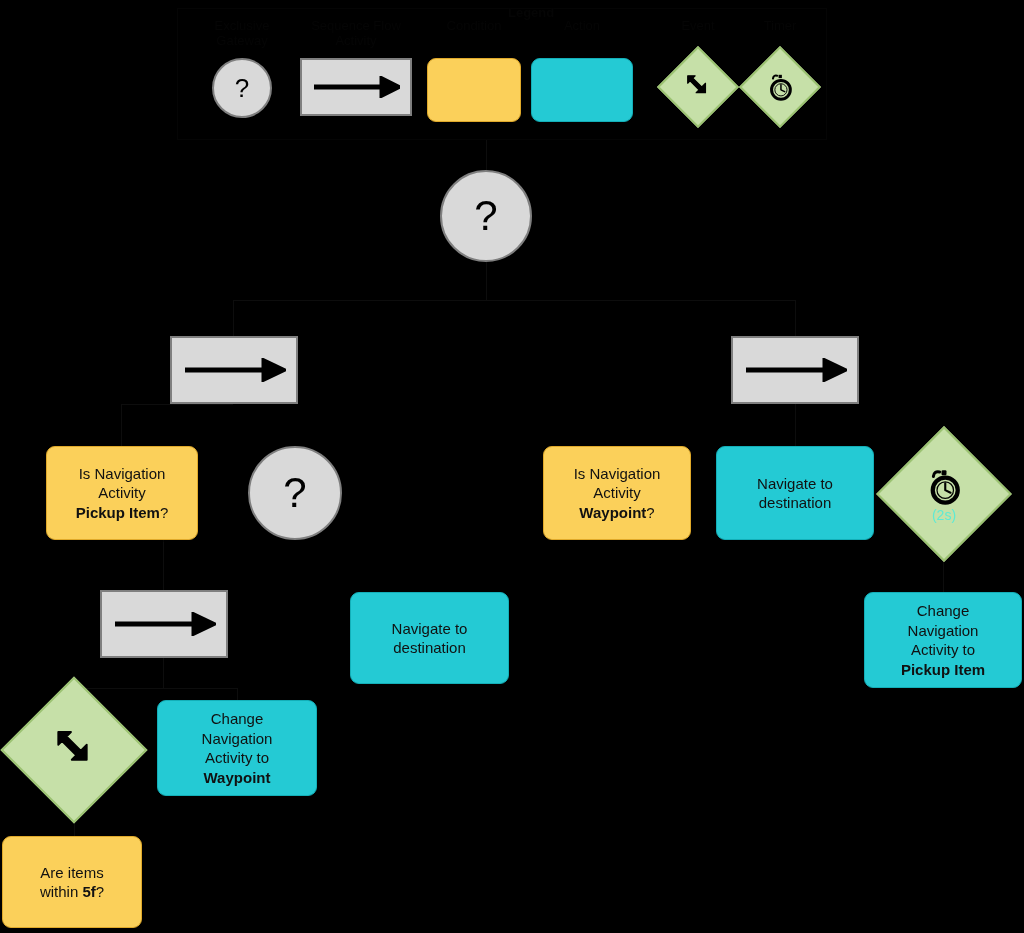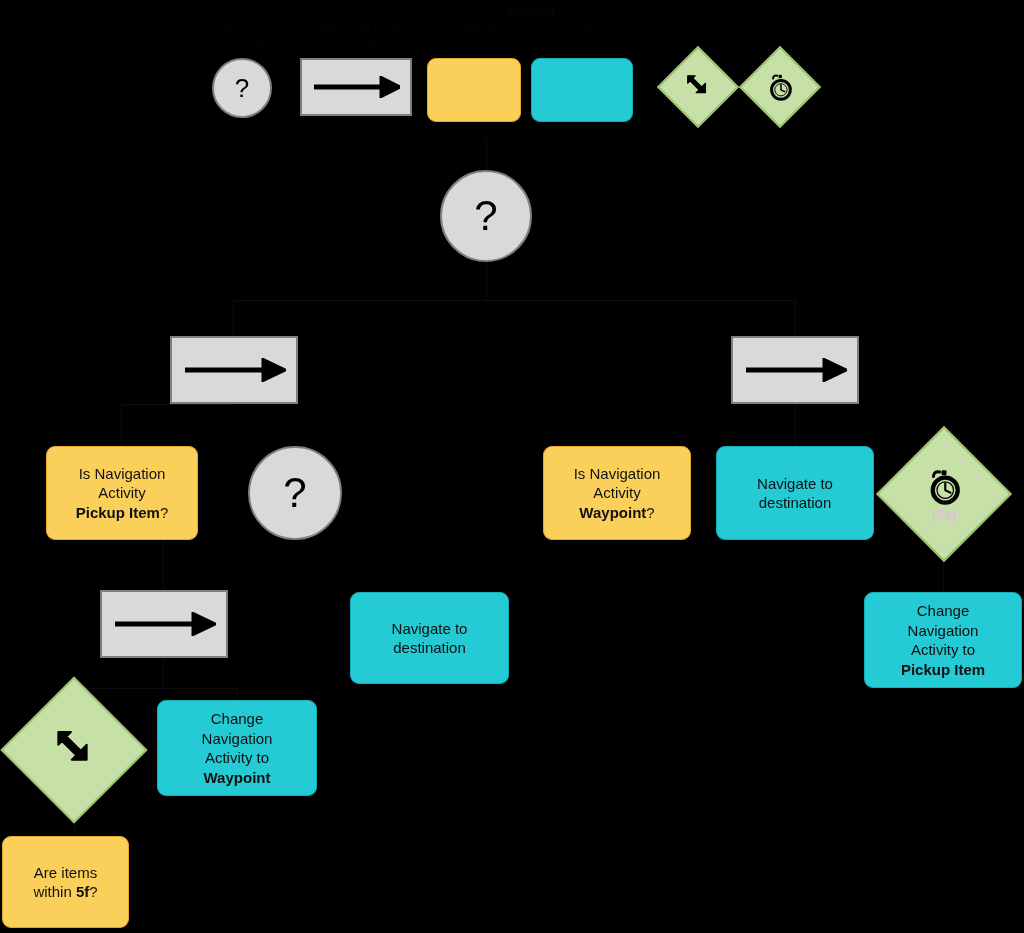--- a/index.html
+++ b/index.html
@@ -73,21 +73,21 @@
     transform: rotate(45deg);
     box-sizing: border-box;
   }
   .diamond .dinner {
     position: relative;
     z-index: 2;
     display: flex;
     flex-direction: column;
     align-items: center;
     justify-content: center;
-    color: #f0abfc;
+    color: #5eead4;
   }
   .diamond .dlabel { font-size: 14px; line-height: 1; margin-top: 1px; }
 
   
   .conn { position: absolute; background: #0d0d0d; }
   .conn-v { width: 1px; }
   .conn-h { height: 1px; }
 
   
   #legend {
@@ -297,21 +297,21 @@
 
   <div class="node diamond" style="left:22px; top:698px; width:104px; height:104px;">
     <div class="dshape"></div>
     <div class="dinner">
       <svg width="48" height="48" viewBox="0 0 32 32" aria-hidden="true">
         <path d="M5.5 12.5 L5.5 4 L14 4 L11 7 L20.5 16.5 L24.5 12.5 L24.5 22.5 L14.5 22.5 L17.5 19.5 L8 10 Z" fill="#000" stroke="#000" stroke-width="1.2" stroke-linejoin="round"></path>
       </svg>
     </div>
   </div>
 
-  <div class="node box box-yellow" style="left:2px; top:836px; width:127px; height:92px;">
+  <div class="node box box-yellow" style="left:2px; top:836px; width:140px; height:92px;">
     <div>
       <div>Are items</div>
       <div>
         <span>within </span><b>5f</b><span>?</span>
       </div>
     </div>
   </div>
 
 </div>
 

